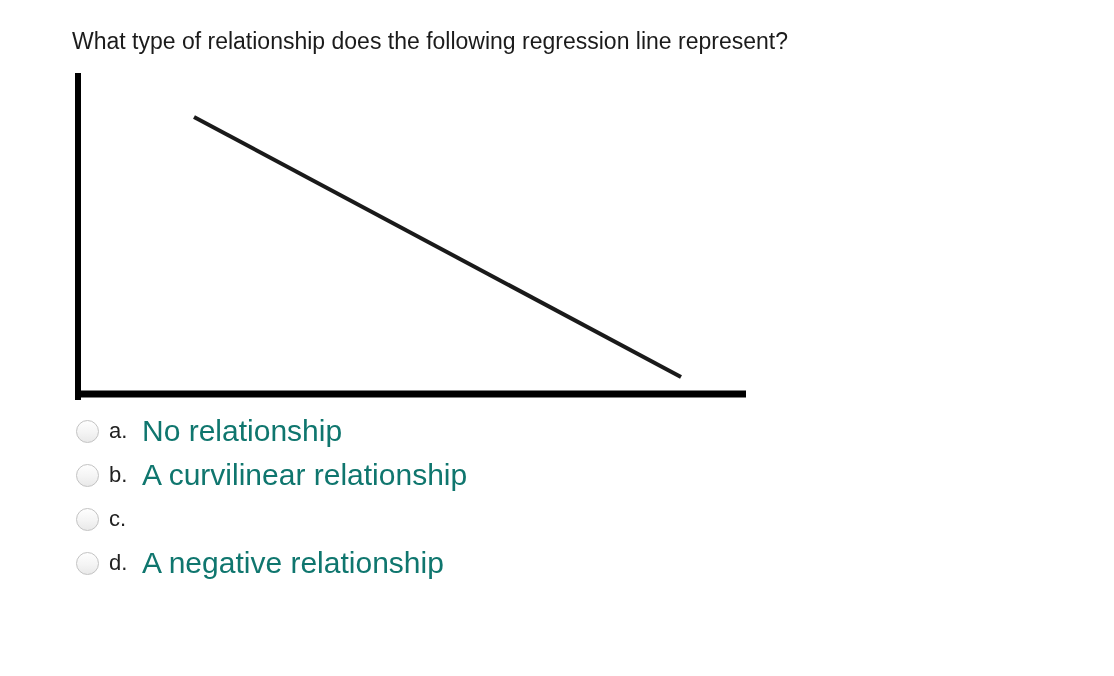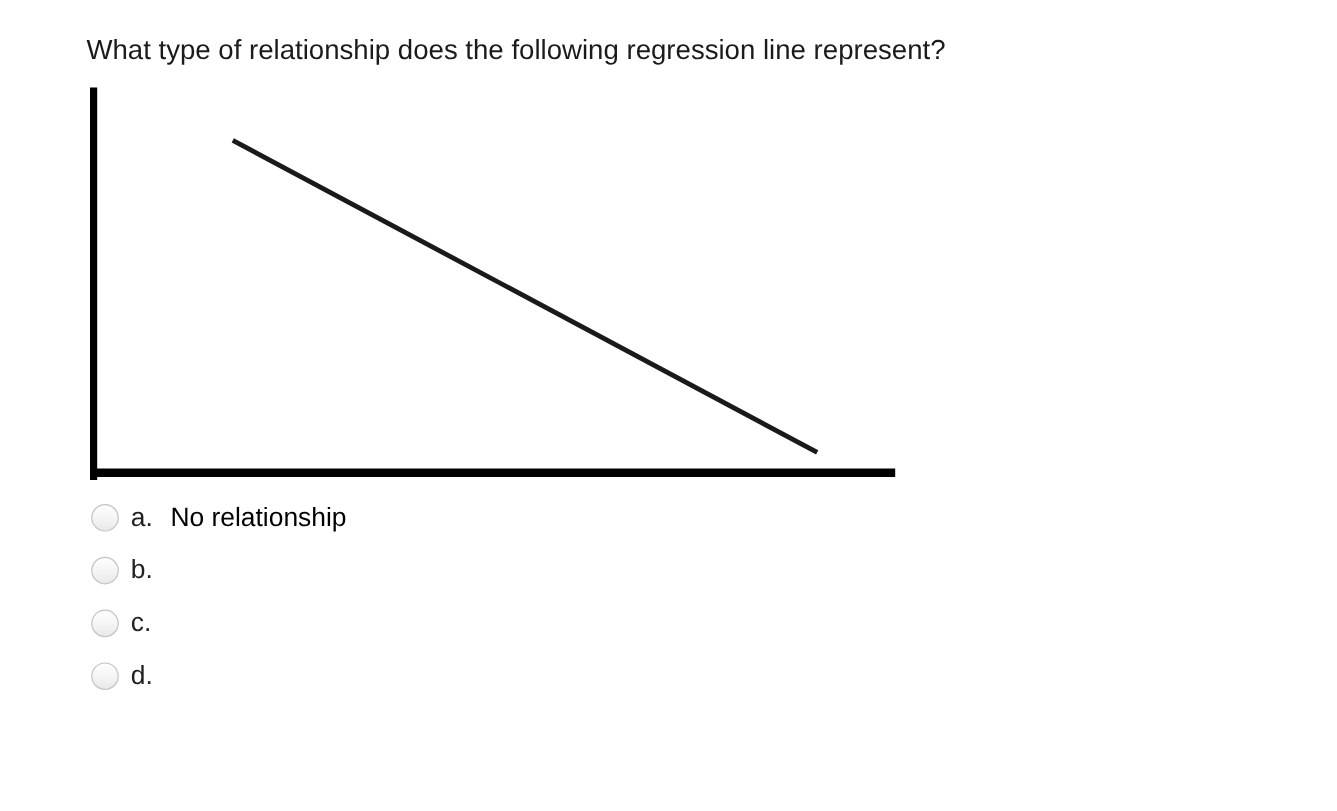--- a/index.html
+++ b/index.html
@@ -50,22 +50,22 @@
     margin-right: 10px;
   }
   .option-letter {
     display: inline-block;
     width: 33px;
     font-size: 22px;
     color: #212121;
     flex: 0 0 auto;
   }
   .option-label {
-    font-size: 22px;
-    color: #000000;
+    font-size: 30px;
+    color: #0f766e;
     white-space: nowrap;
   }
 </style>
 </head>
 <body>
 
 <div class="page">
 
   <div class="question-title">What type of relationship does the following regression line represent?</div>
 
@@ -79,26 +79,28 @@
 
     <div class="option-row">
       <span class="radio" role="radio" aria-checked="false"></span>
       <span class="option-letter">a.</span>
       <span class="option-label">No relationship</span>
     </div>
 
     <div class="option-row">
       <span class="radio" role="radio" aria-checked="false"></span>
       <span class="option-letter">b.</span>
+      <span class="option-label">A curvilinear relationship</span>
     </div>
 
     <div class="option-row">
       <span class="radio" role="radio" aria-checked="false"></span>
       <span class="option-letter">c.</span>
     </div>
 
     <div class="option-row">
       <span class="radio" role="radio" aria-checked="false"></span>
       <span class="option-letter">d.</span>
+      <span class="option-label">A negative relationship</span>
     </div>
 
   </div>
 </div>
 
 </body></html>

